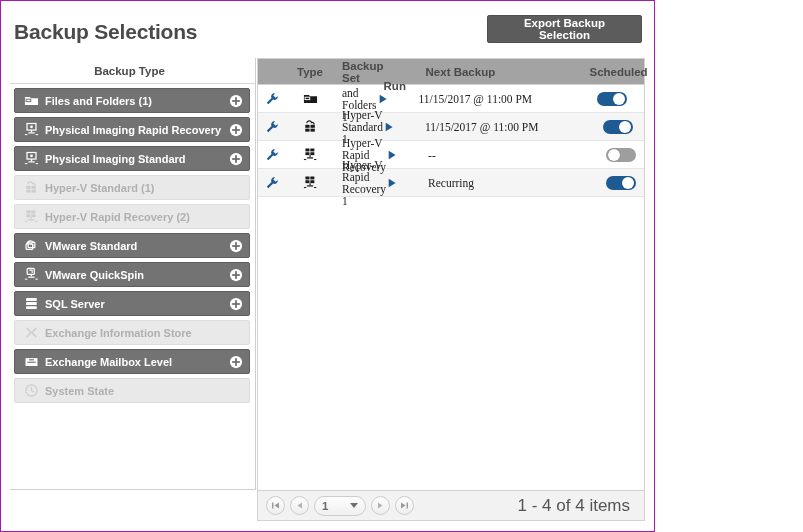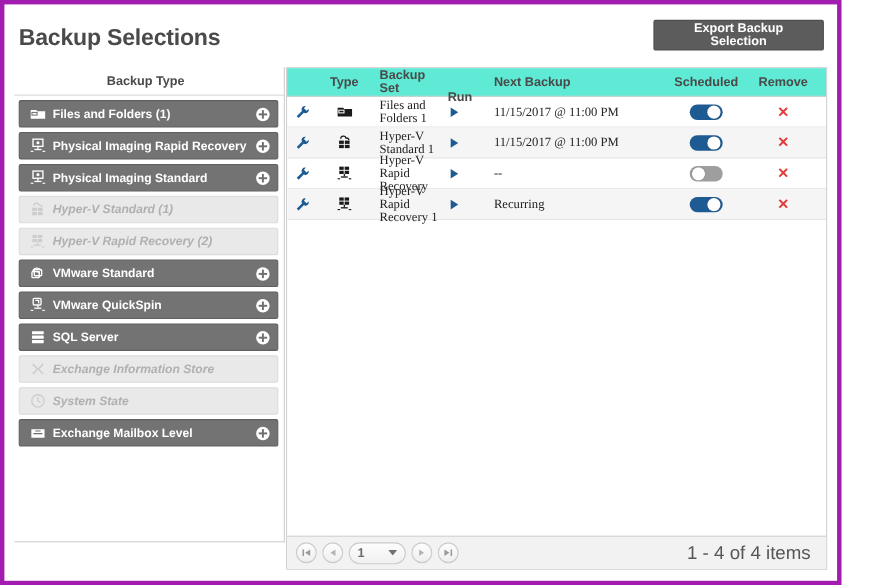--- a/index.html
+++ b/index.html
@@ -6,24 +6,24 @@
     margin: 0;
     padding: 0;
     background: #ffffff;
   }
   body {
     font-family: "Liberation Sans", sans-serif;
     -webkit-font-smoothing: antialiased;
   }
   #app {
     position: relative;
-    width: 765px;
+    width: 655px;
     height: 532px;
     box-sizing: border-box;
-    border: 4px solid #a21caf;
+    border: 1px solid #a21caf;
     background: #ffffff;
     overflow: hidden;
   }
 
   
   .page-title {
     position: absolute;
     left: 13px;
     top: 19px;
     font-size: 21px;
@@ -106,21 +106,20 @@
     align-items: center;
     justify-content: center;
   }
   .type-label {
     font-size: 11px;
     font-weight: bold;
     margin-left: 2px;
     white-space: nowrap;
   }
   .type-item.disabled .type-label {
-    font-style: italic;
     font-weight: bold;
     color: #b0b0b0;
   }
   .plus-btn {
     position: absolute;
     right: 6px;
     top: 50%;
     transform: translateY(-50%);
     width: 14px;
     height: 14px;
@@ -139,21 +138,21 @@
     background: #ffffff;
     display: flex;
     flex-direction: column;
   }
   .grid-head {
     display: flex;
     height: 26px;
     align-items: center;
     border-bottom: 1px solid #d2d2d2;
     box-sizing: border-box;
-    background: #5eead4;
+    background: #a3a3a3;
   }
   .grid-head .cell {
     font-size: 11.5px;
     font-weight: bold;
     color: #4a4a4a;
   }
   .grid-body {
     flex: 1;
     overflow: hidden;
     position: relative;
@@ -414,45 +413,45 @@
         </div>
         <div class="type-item disabled">
           <span class="type-icon">
             <svg width="15" height="15" viewBox="0 0 16 16">
               <path d="M3 3.2 L7.6 8 L3 12.8" fill="none" stroke="#cdcdcd" stroke-width="1.6"></path>
               <path d="M13 3.2 L8.4 8 L13 12.8" fill="none" stroke="#cdcdcd" stroke-width="1.6"></path>
             </svg>
           </span>
           <span class="type-label">Exchange Information Store</span>
         </div>
-        <div class="type-item disabled">
-          <span class="type-icon">
-            <svg width="15" height="15" viewBox="0 0 16 16">
-              <circle cx="8" cy="8" r="6" fill="none" stroke="#cdcdcd" stroke-width="1.3"></circle>
-              <path d="M8 4.4V8l2.6 1.6" fill="none" stroke="#cdcdcd" stroke-width="1.3"></path>
-            </svg>
-          </span>
-          <span class="type-label">System State</span>
-        </div>
         <div class="type-item enabled">
           <span class="type-icon">
             <svg width="15" height="15" viewBox="0 0 16 16">
               <path d="M1.6 4.4h12.8v8.4H1.6z" fill="#ffffff"></path>
               <path d="M3.6 8.8h8.8" stroke="#6e6e6e" stroke-width="1.2" fill="none"></path>
               <path d="M5.4 6.2h5.2" stroke="#6e6e6e" stroke-width="1.2" fill="none"></path>
             </svg>
           </span>
           <span class="type-label">Exchange Mailbox Level</span>
           <span class="plus-btn">
             <svg width="14" height="14" viewBox="0 0 16 16">
               <circle cx="8" cy="8" r="7" fill="#ffffff"></circle>
               <rect x="7" y="3.6" width="2" height="8.8" fill="#6e6e6e"></rect>
               <rect x="3.6" y="7" width="8.8" height="2" fill="#6e6e6e"></rect>
             </svg>
           </span>
+        </div>
+        <div class="type-item disabled">
+          <span class="type-icon">
+            <svg width="15" height="15" viewBox="0 0 16 16">
+              <circle cx="8" cy="8" r="6" fill="none" stroke="#cdcdcd" stroke-width="1.3"></circle>
+              <path d="M8 4.4V8l2.6 1.6" fill="none" stroke="#cdcdcd" stroke-width="1.3"></path>
+            </svg>
+          </span>
+          <span class="type-label">System State</span>
         </div>
       </div>
   </div>
 
   <div class="grid">
 
     <div class="grid-head">
       <div class="cell c-edit"></div>
       <div class="cell c-type">Type</div>
       <div class="cell c-set">Backup Set</div>

